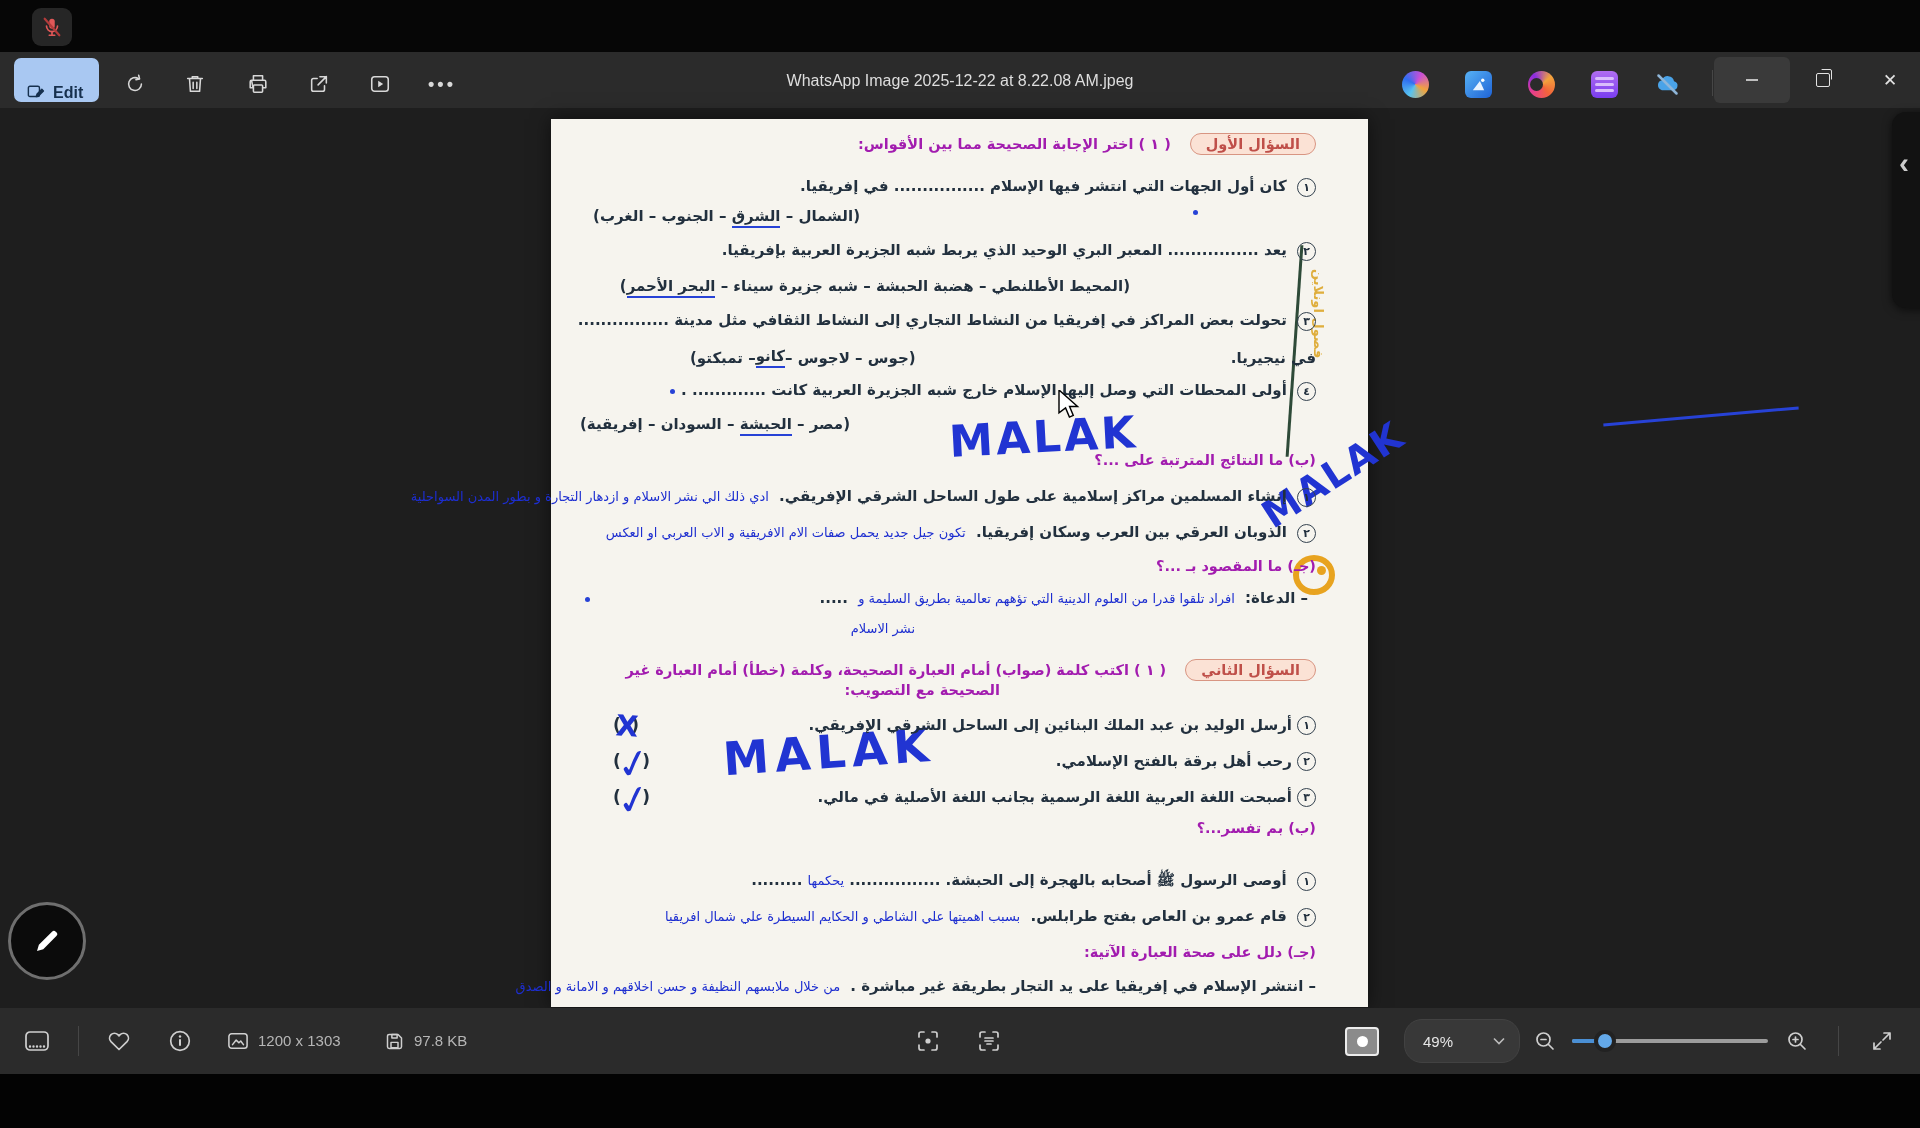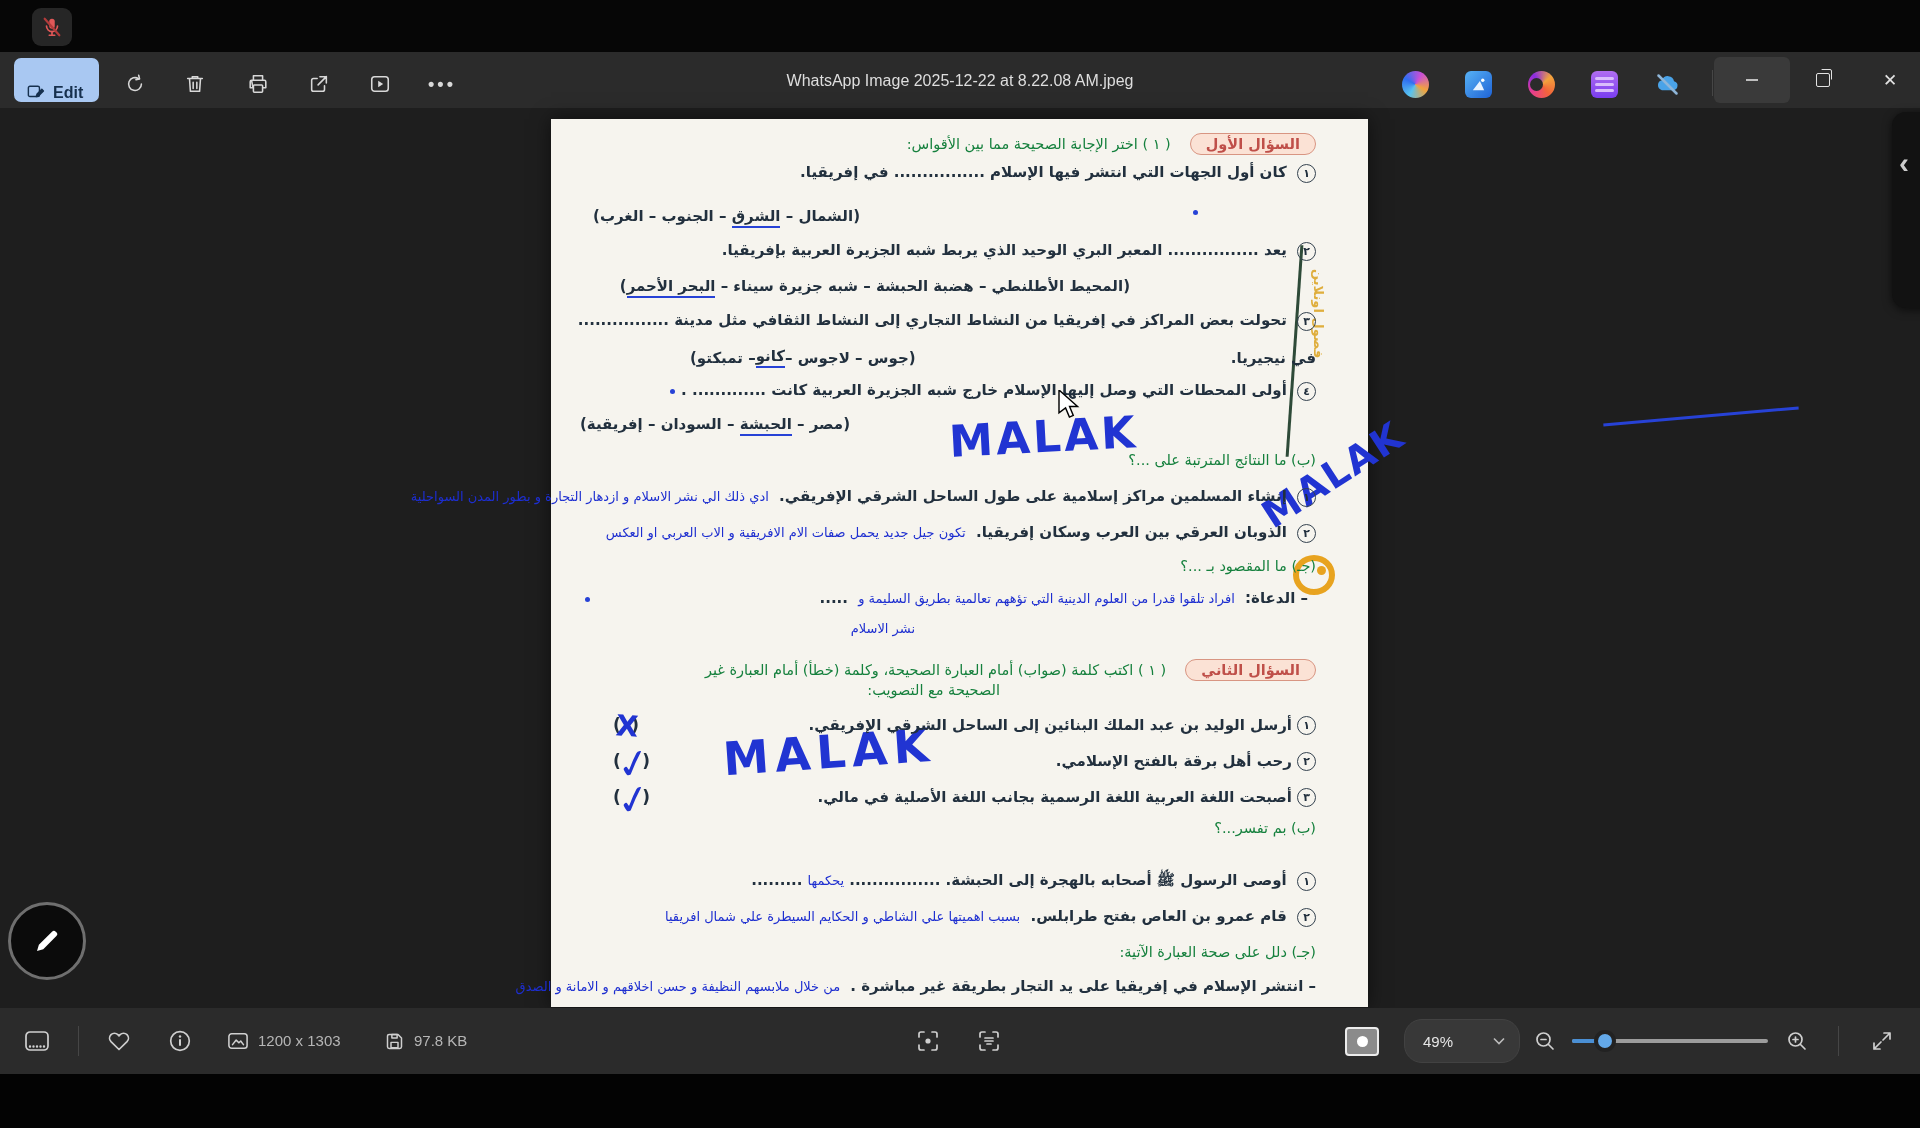--- a/index.html
+++ b/index.html
@@ -27,21 +27,21 @@
   
   .canvas{position:absolute;left:0;top:108px;width:1920px;height:902px;background:#1e1e1e;}
   .page{position:absolute;left:551px;top:11px;width:817px;height:888px;background:#f6f4ee;box-shadow:0 0 18px rgba(0,0,0,.55);}
   .row{position:absolute;right:52px;direction:rtl;white-space:nowrap;
        font-family:"DejaVu Sans",sans-serif;font-size:15px;font-weight:600;color:#22303e;}
   .row.between{left:62px;display:flex;justify-content:space-between;align-items:center;}
   .grp{display:inline-flex;align-items:center;}
   .qnum{display:inline-flex;align-items:center;justify-content:center;width:17px;height:17px;border:1.3px solid #34424f;
         border-radius:50%;font-size:11px;margin-left:5px;flex:none;}
   .u{border-bottom:2.5px solid #2742d6;padding-bottom:1px;}
-  .pink{color:#15803d;font-size:14.5px;font-weight:400;}
+  .pink{color:#a21caf;font-size:14.5px;font-weight:700;}
   .hdr{margin-right:9px;}
   .hand{color:#1d2ed0;font-size:13px;font-weight:500;padding:0 5px;}
   .badge{display:inline-block;padding:2px 15px;border-radius:14px;background:#fbe2d5;border:1.5px solid #d89582;
          color:#bf4f49;font-size:14.5px;font-weight:700;margin-left:10px;}
   .cpar{font-size:17px;letter-spacing:2px;color:#22303e;}
   .mark{color:#2134d2;font-size:40px;font-weight:700;display:inline-block;line-height:0;margin:0 -7px;transform:rotate(-12deg) translateY(3px);}
   .mark.x{font-size:29px;transform:rotate(4deg) translateY(1px);}
   .malak{position:absolute;color:#2134d2;font-weight:700;font-family:"DejaVu Sans",sans-serif;}
   .malak.m1{left:398px;top:292px;font-size:44px;letter-spacing:3px;transform:rotate(-3deg);}
   .malak.m2{left:702px;top:334px;font-size:38px;letter-spacing:2px;transform:rotate(-33deg);}
@@ -181,21 +181,21 @@
     <div class="page">
 
       <div class="wm-line"></div>
       <div class="wm-text">فصول اونلاين</div>
       <div class="wm-logo"></div>
       <div class="inkstroke"></div>
       <div class="malak m1">MALAK</div>
       <div class="malak m2">MALAK</div>
       <div class="malak m3">MALAK</div>
     <div class="row" style="top: 14px;"><span class="badge">السؤال الأول</span><span class="pink hdr">( ١ ) اختر الإجابة الصحيحة مما بين الأقواس:</span></div>
-        <div class="row" style="top: 44px; margin-left: 34px;"><span class="qnum">١</span><span class="print"> كان أول الجهات التي انتشر فيها الإسلام ................ في إفريقيا.</span></div>
+        <div class="row" style="top: 58px; margin-left: 34px;"><span class="qnum">١</span><span class="print"> كان أول الجهات التي انتشر فيها الإسلام ................ في إفريقيا.</span></div>
         <div class="row" style="top: 88px; right: 508px;"><span class="print">(الشمال – </span><span class="print u">الشرق</span><span class="print"> – الجنوب – الغرب)</span></div>
         <div class="row" style="top: 122px;"><span class="qnum">٢</span><span class="print"> يعد ................ المعبر البري الوحيد الذي يربط شبه الجزيرة العربية بإفريقيا.</span></div>
         <div class="row" style="top: 158px; right: 238px;"><span class="print">(المحيط الأطلنطي – هضبة الحبشة – شبه جزيرة سيناء – </span><span class="print u">البحر الأحمر</span><span class="print">)</span></div>
         <div class="row" style="top: 192px;"><span class="qnum">٣</span><span class="print"> تحولت بعض المراكز في إفريقيا من النشاط التجاري إلى النشاط الثقافي مثل مدينة ................</span></div>
         <div class="row between" style="top: 228px; left: 139px;">
           <span class="grp">
             <span class="print">في نيجيريا.</span>
           </span>
           <span class="grp">
             <span class="print">(جوس – لاجوس – </span>

